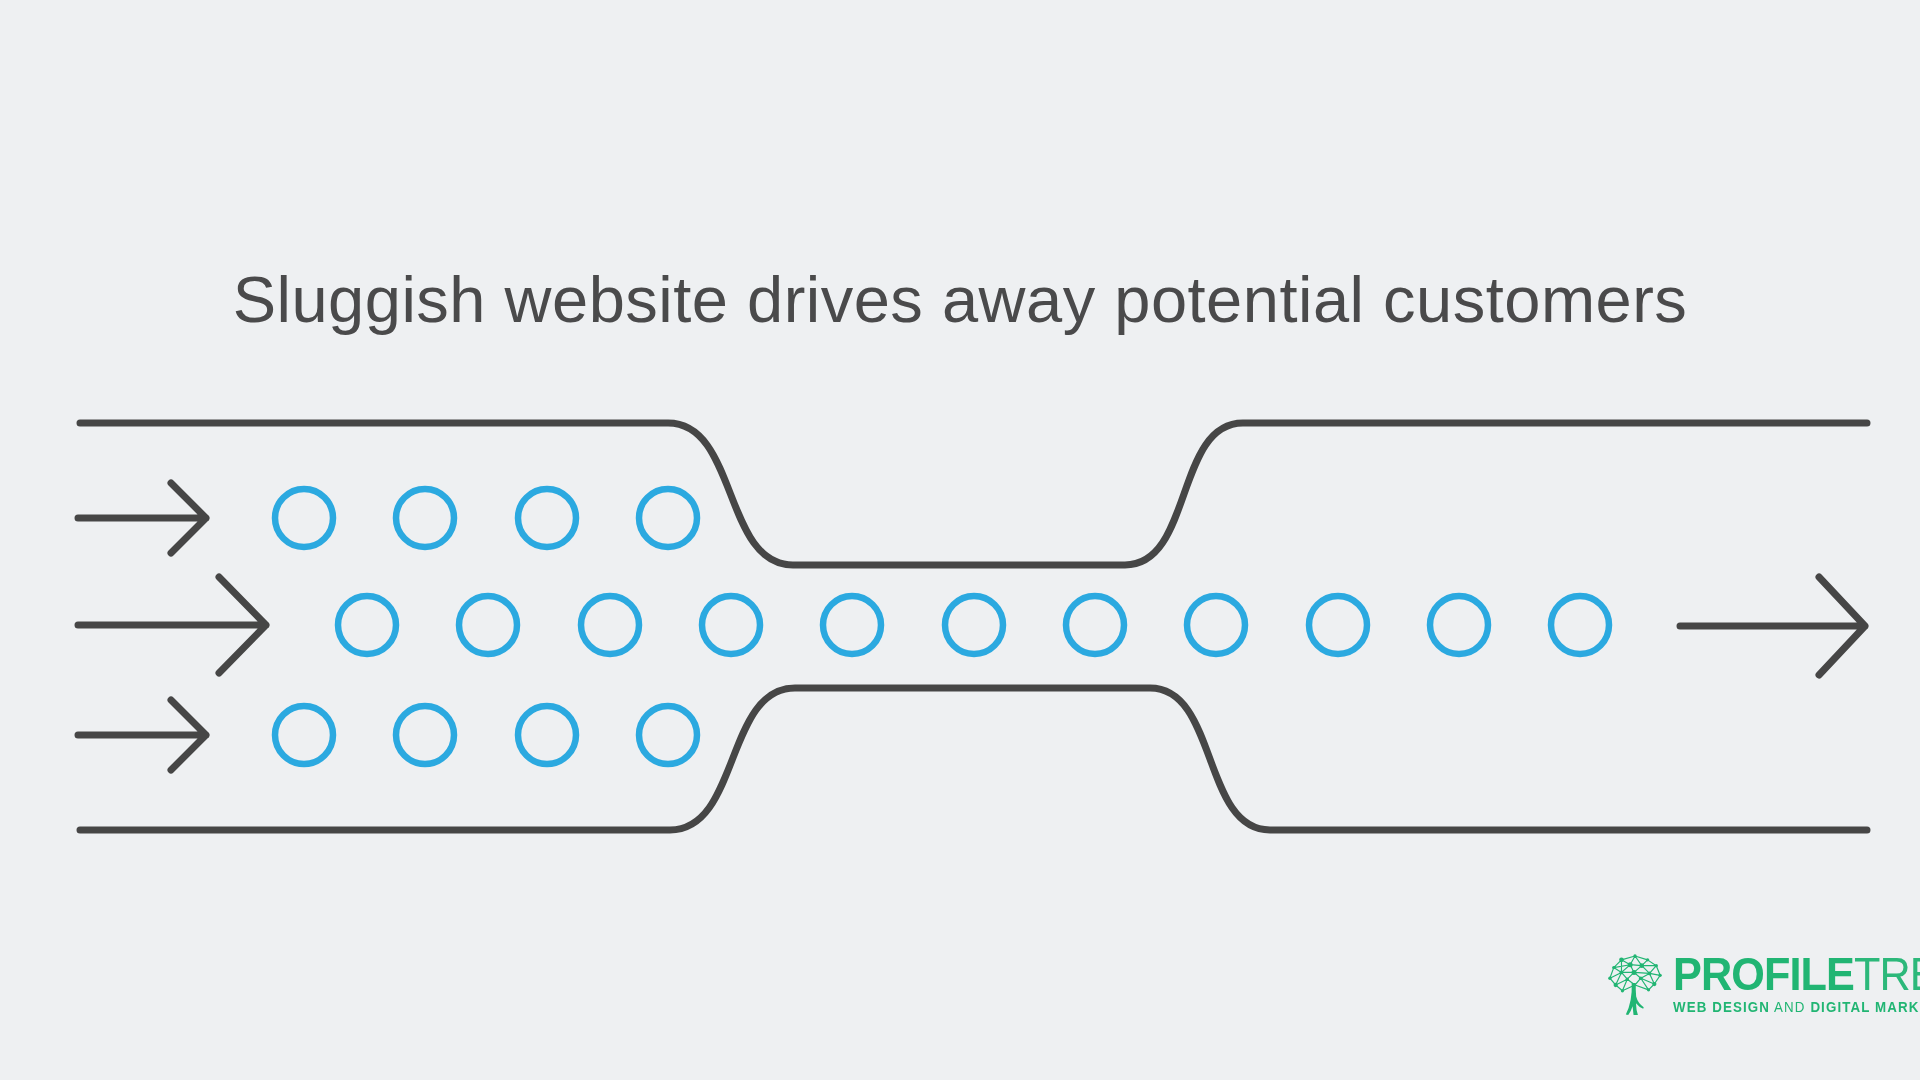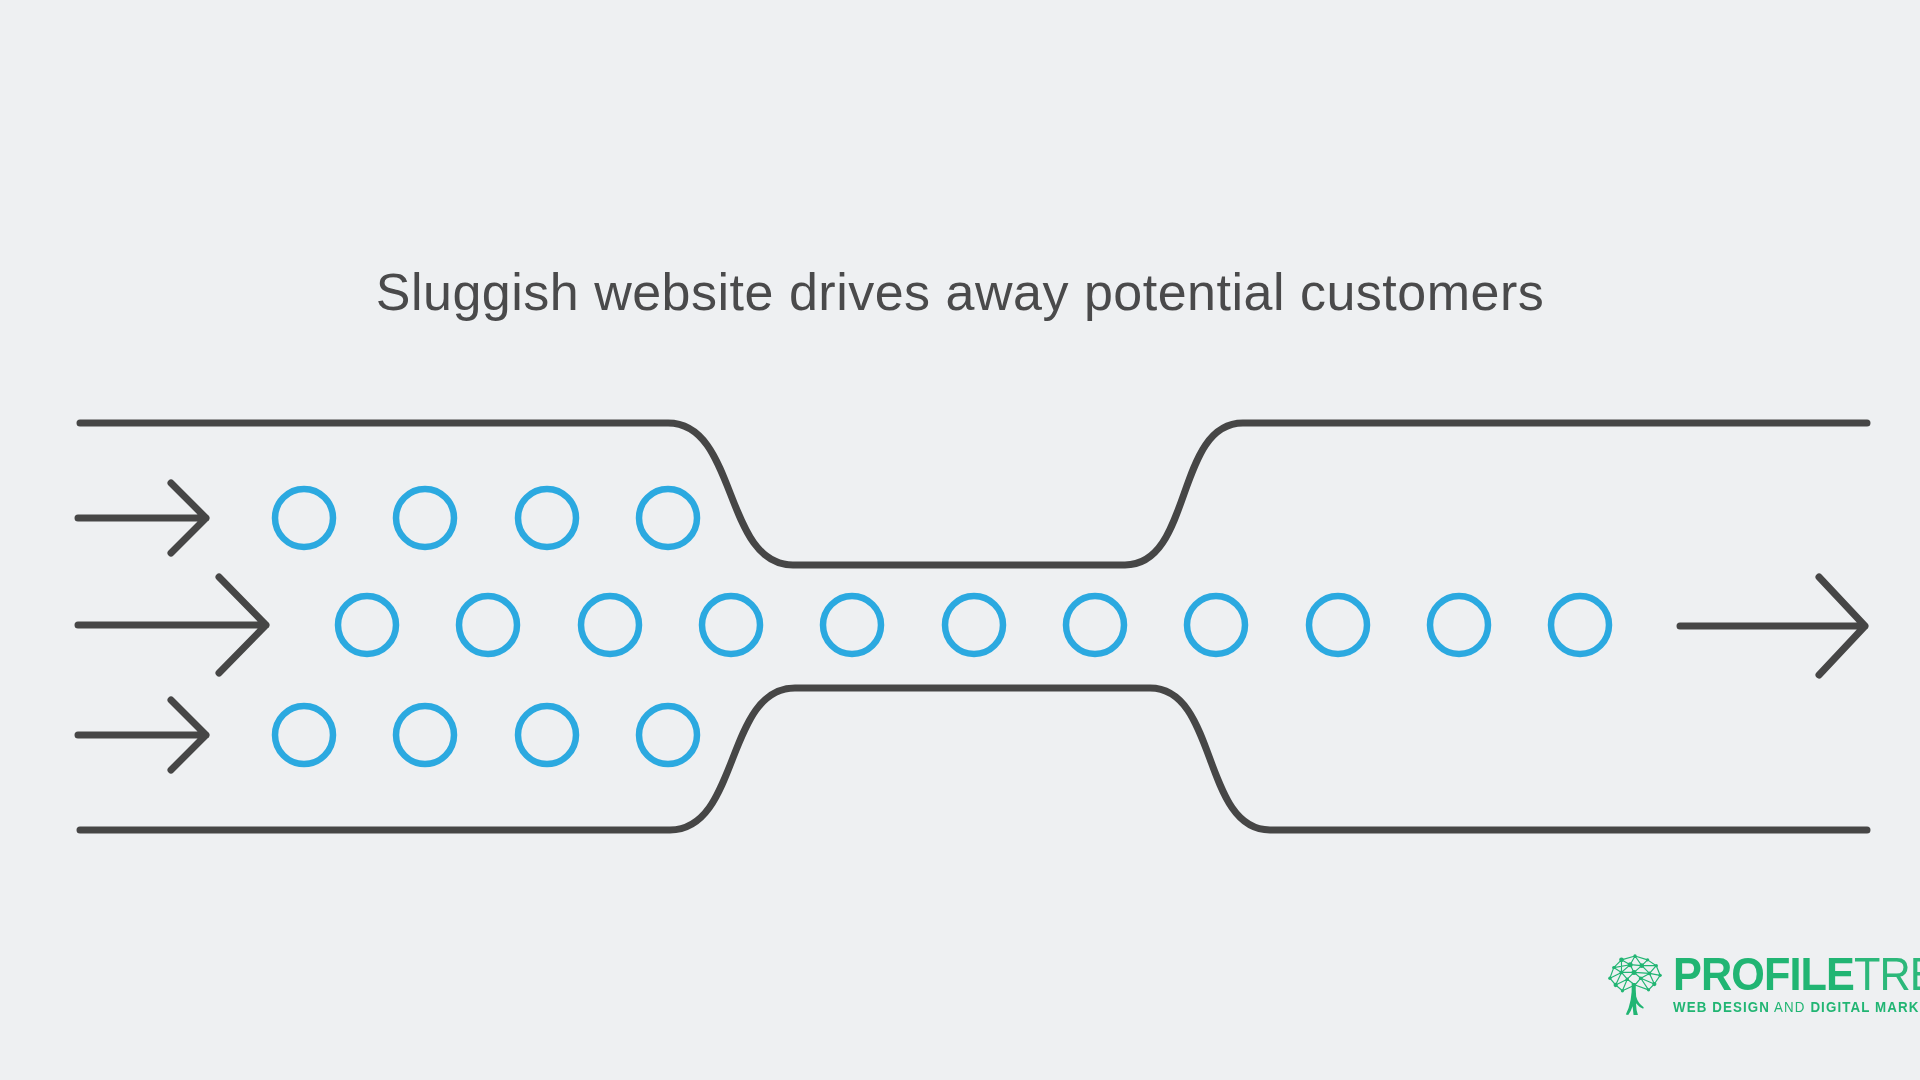--- a/index.html
+++ b/index.html
@@ -11,21 +11,21 @@
     position:relative;
   }
   .canvas{
     position:absolute;inset:0;
     width:1920px;height:1080px;
   }
   .title{
     position:absolute;
     top:262px;left:0;width:1920px;
     text-align:center;
-    font-size:52px;
+    font-size:65px;
     font-weight:400;
     color:#4a4a4b;
     letter-spacing:0.5px;
     white-space:nowrap;
   }
   svg.diagram{
     position:absolute;top:0;left:0;
     width:1920px;height:1080px;
   }
   .logo{

